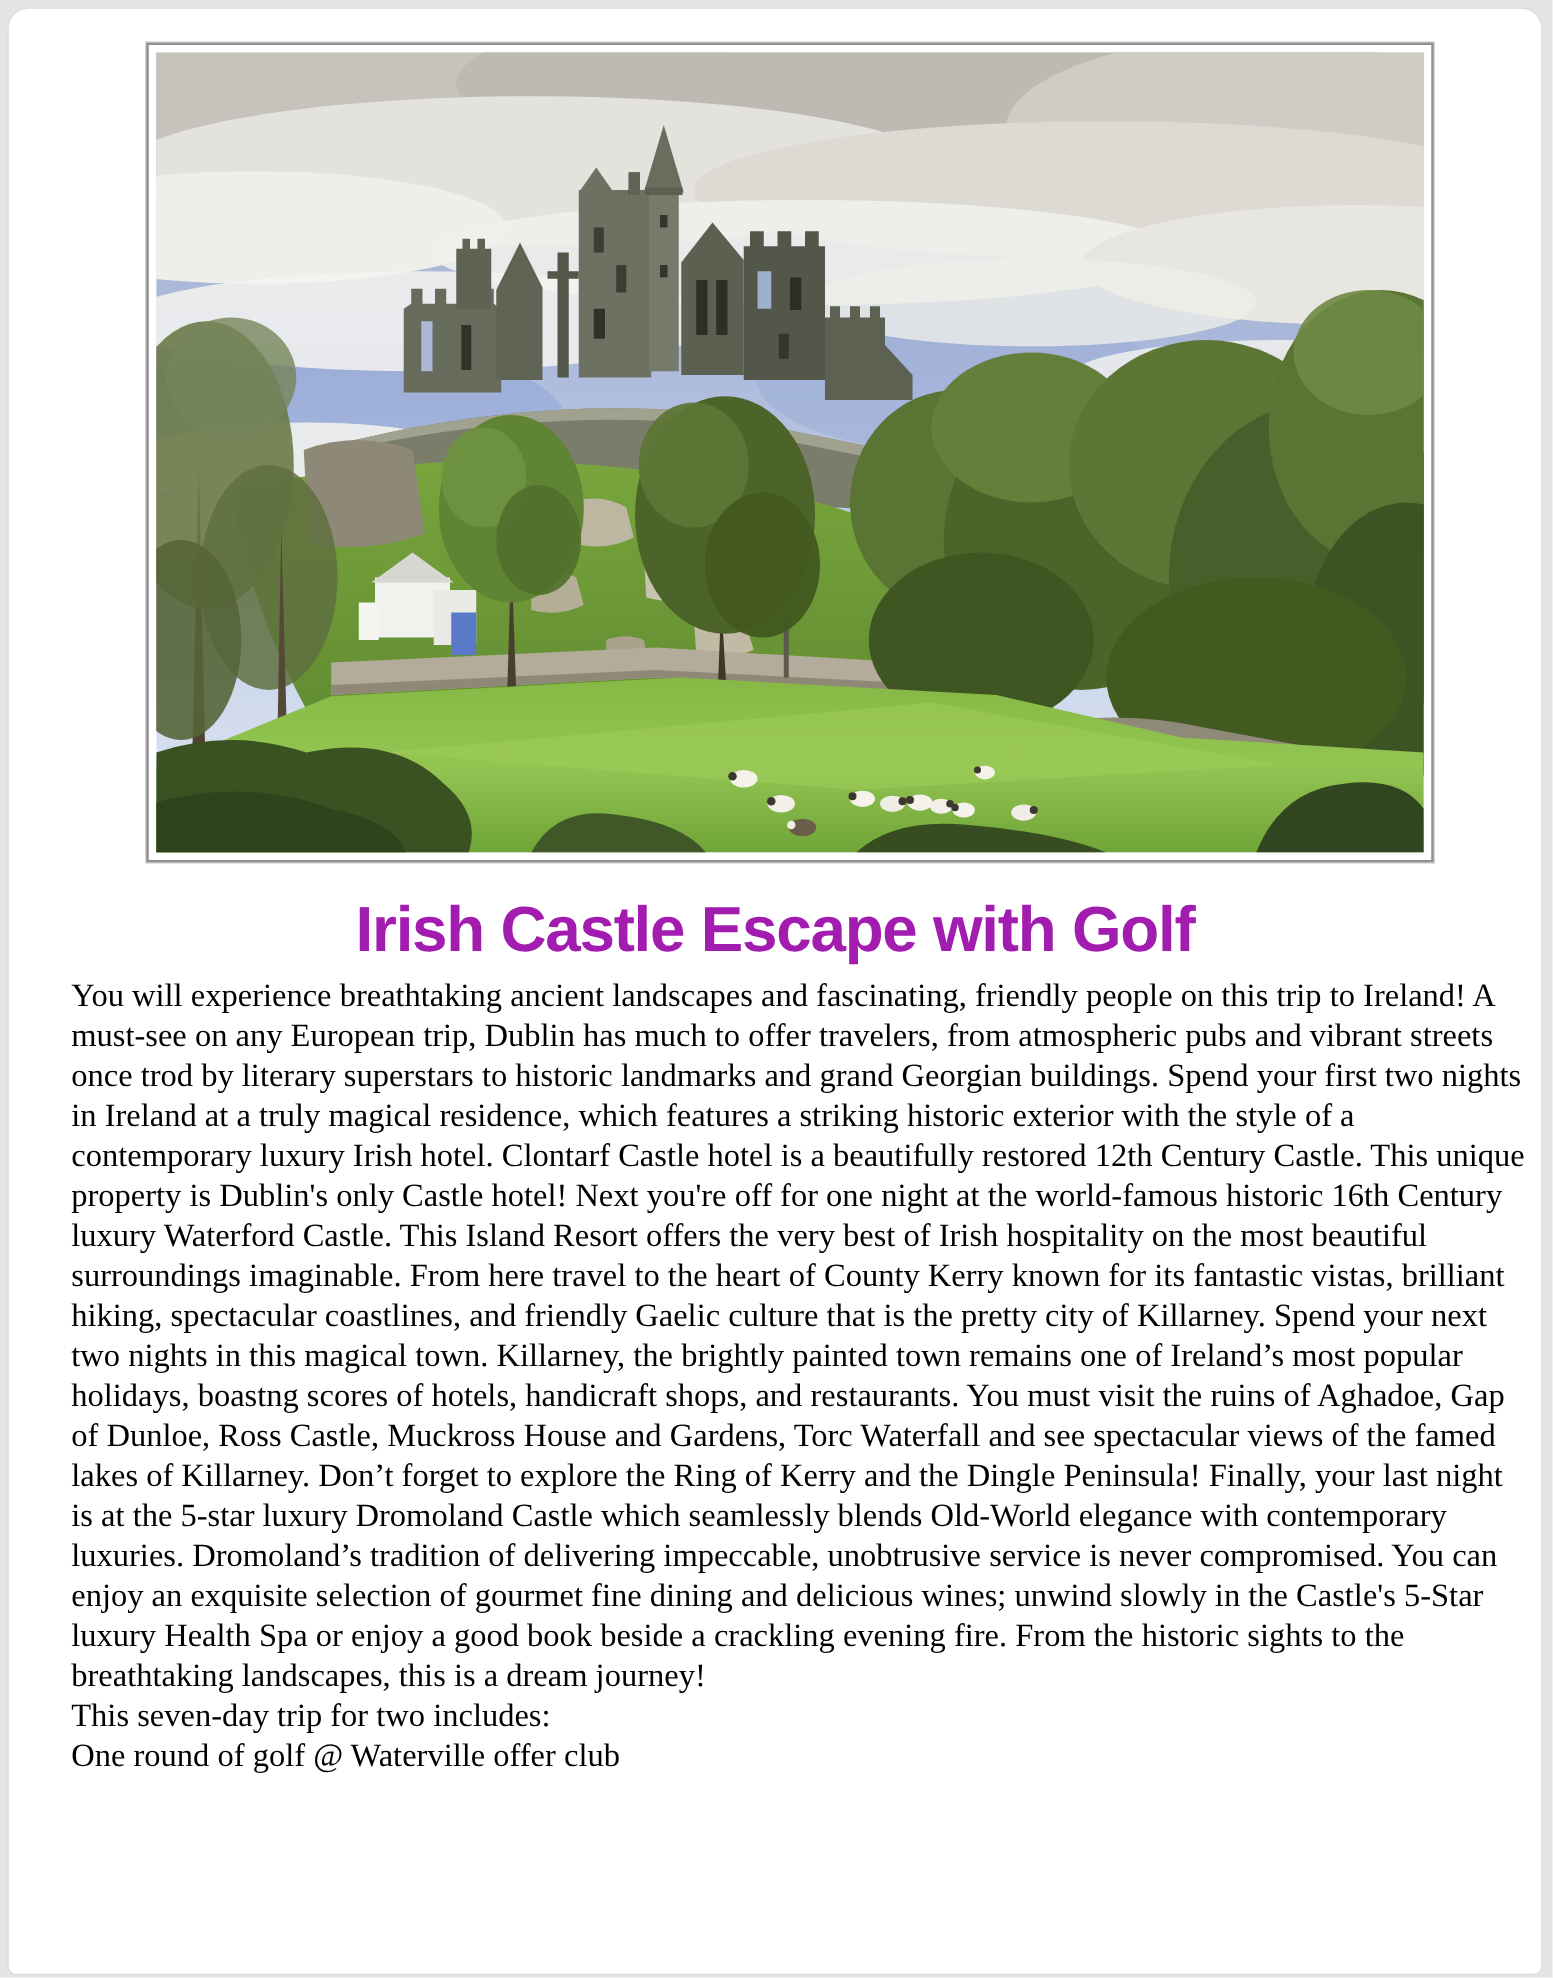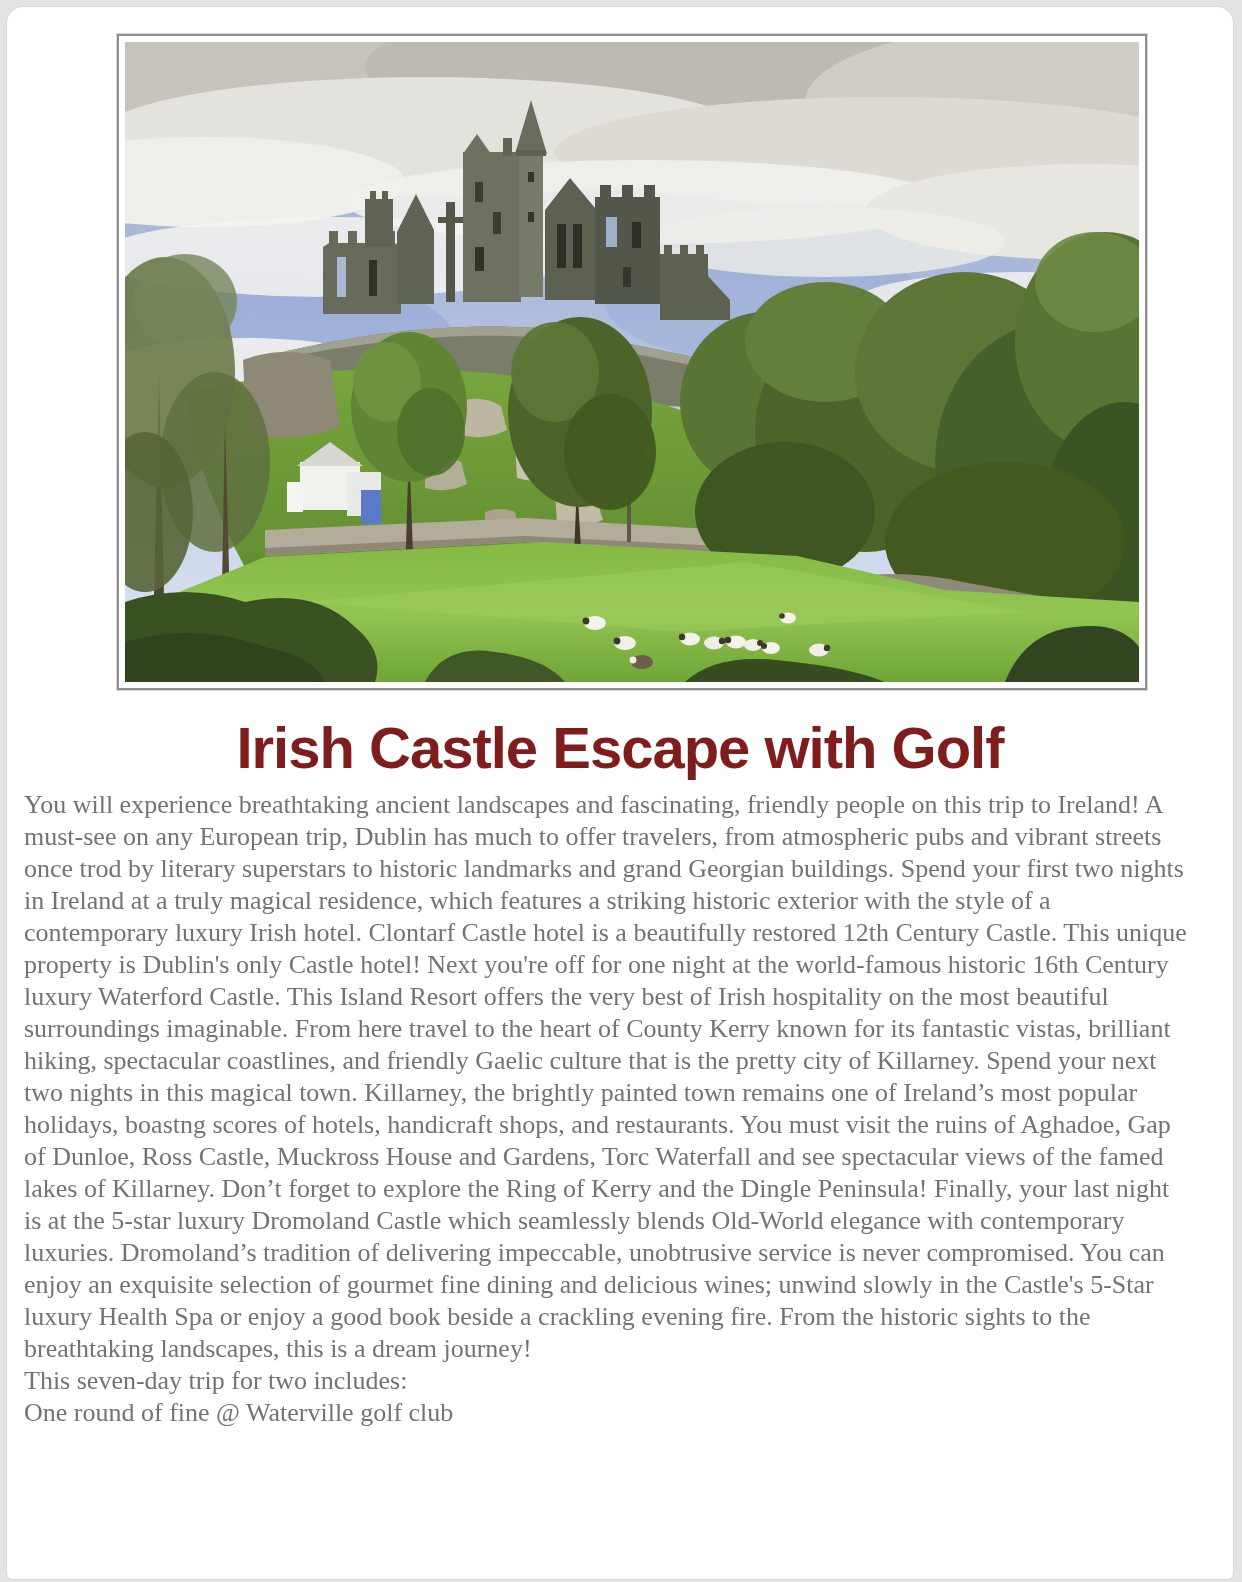--- a/index.html
+++ b/index.html
@@ -21,30 +21,30 @@
     background:#ffffff;
     border:2px solid #8f8f8f;
     box-shadow:0 0 0 1px #d6d6d6;
   }
   .photo-frame svg{display:block;width:1014px;height:640px;}
   h1.title{
     margin:24px 0 8px 0;
     text-align:center;
     font-family:"Liberation Sans", sans-serif;
     font-weight:700;
-    font-size:58px;
+    font-size:51px;
     letter-spacing:-1px;
-    color:#7f1d1d;
+    color:#a21caf;
   }
   .body-text{
-    margin:0 0 0 17px;
+    margin:0 0 0 50px;
     width:1168px;
     font-size:26px;
     line-height:32px;
-    color:#737373;
+    color:#000000;
   }
   .body-text p{margin:0;}
   .includes-heading{font-weight:400;}
   .include-line{margin:0;}
 </style>
 </head>
 <body>
 
 <div class="page">
 
@@ -262,16 +262,16 @@
         <path d="M880,640 q20,-50 70,-55 q45,-6 64,20 V640 Z" fill="#314620"></path>
       </g>
     </svg>
   </figure>
 
   <h1 class="title">Irish Castle Escape with Golf</h1>
 
   <div class="body-text">
     <p>You will experience breathtaking ancient landscapes and fascinating, friendly people on this trip to Ireland! A must-see on any European trip, Dublin has much to offer travelers, from atmospheric pubs and vibrant streets once trod by literary superstars to historic landmarks and grand Georgian buildings. Spend your first two nights in Ireland at a truly magical residence, which features a striking historic exterior with the style of a contemporary luxury Irish hotel. Clontarf Castle hotel is a beautifully restored 12th Century Castle. This unique property is Dublin's only Castle hotel! Next you're off for one night at the world-famous historic 16th Century luxury Waterford Castle. This Island Resort offers the very best of Irish hospitality on the most beautiful surroundings imaginable. From here travel to the heart of County Kerry known for its fantastic vistas, brilliant hiking, spectacular coastlines, and friendly Gaelic culture that is the pretty city of Killarney. Spend your next two nights in this magical town. Killarney, the brightly painted town remains one of Ireland’s most popular holidays, boastng scores of hotels, handicraft shops, and restaurants. You must visit the ruins of Aghadoe, Gap of Dunloe, Ross Castle, Muckross House and Gardens, Torc Waterfall and see spectacular views of the famed lakes of Killarney. Don’t forget to explore the Ring of Kerry and the Dingle Peninsula! Finally, your last night is at the 5-star luxury Dromoland Castle which seamlessly blends Old-World elegance with contemporary luxuries. Dromoland’s tradition of delivering impeccable, unobtrusive service is never compromised. You can enjoy an exquisite selection of gourmet fine dining and delicious wines; unwind slowly in the Castle's 5-Star luxury Health Spa or enjoy a good book beside a crackling evening fire. From the historic sights to the breathtaking landscapes, this is a dream journey!</p>
     <p class="includes-heading">This seven-day trip for two includes:</p>
-    <p class="include-line">One round of fine @ Waterville golf club</p>
+    <p class="include-line">One round of golf @ Waterville offer club</p>
   </div>
 
 </div>
 
 </body></html>

